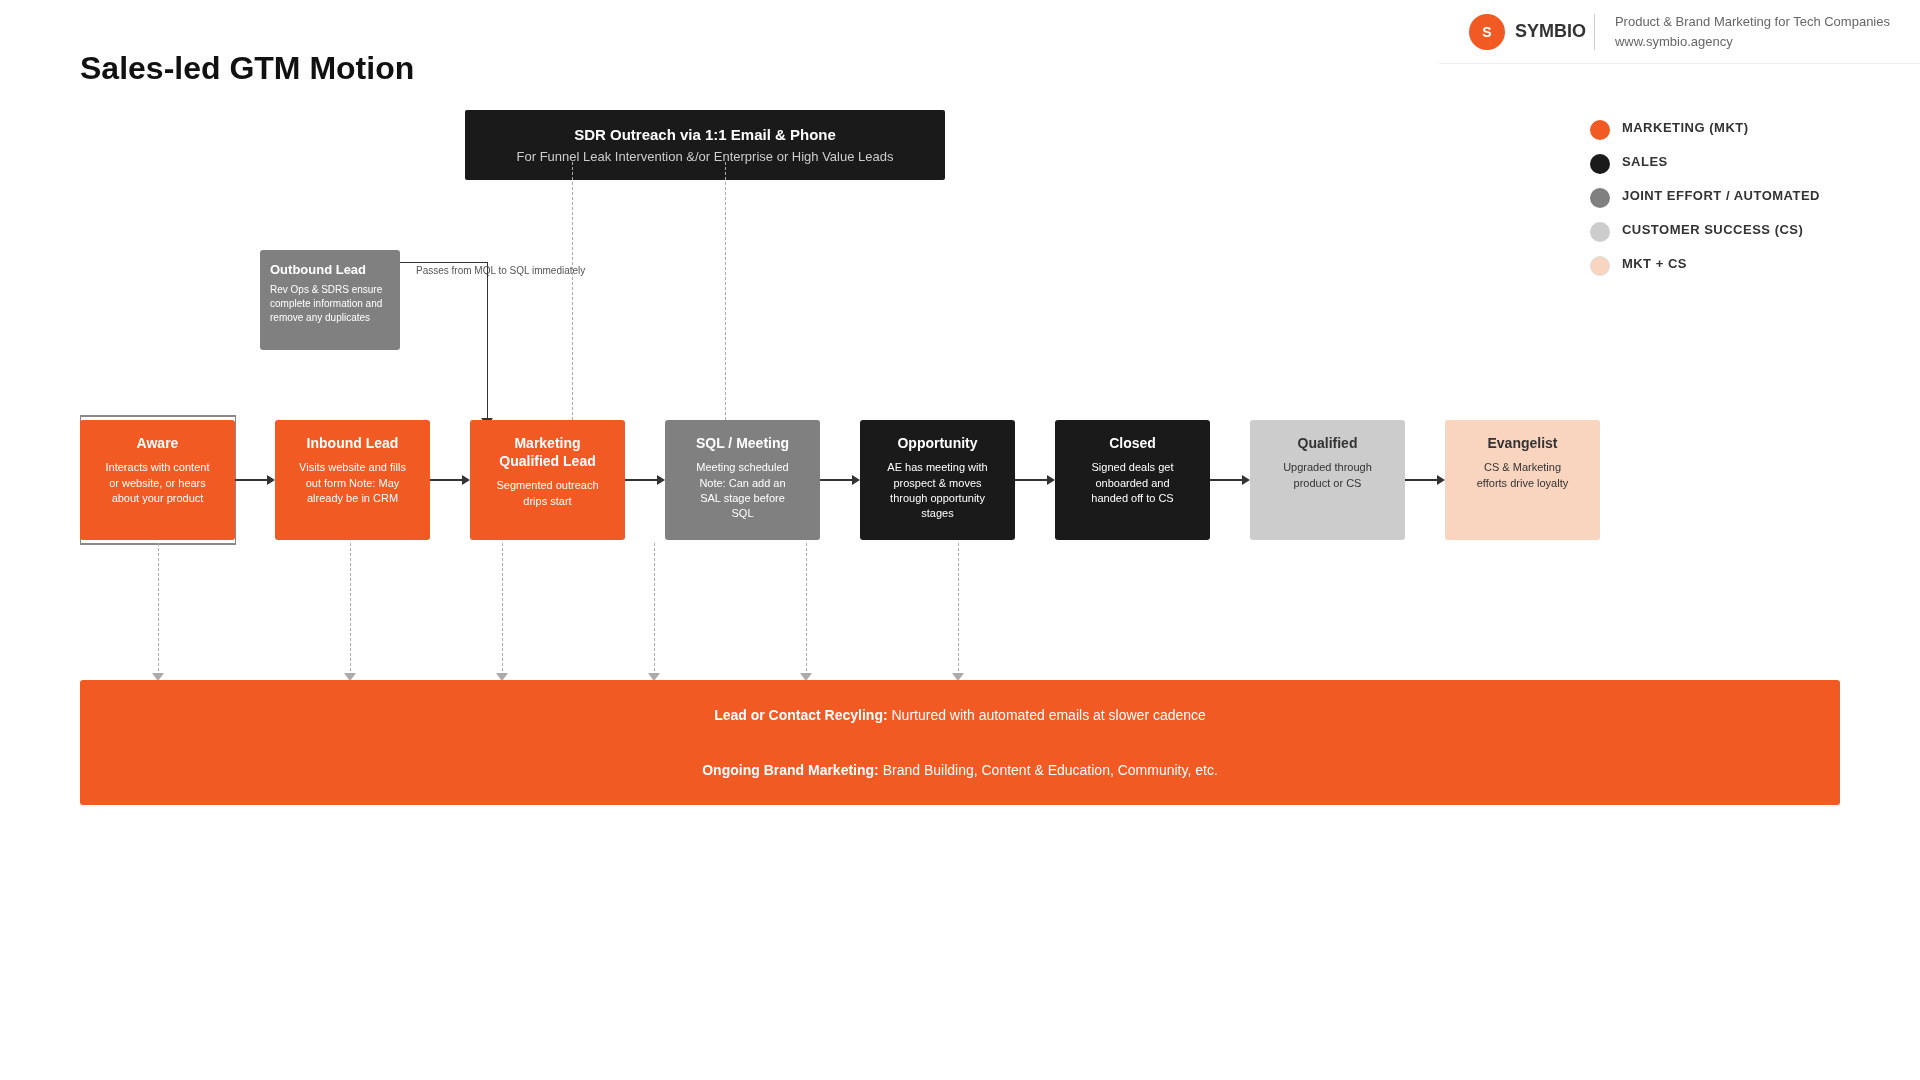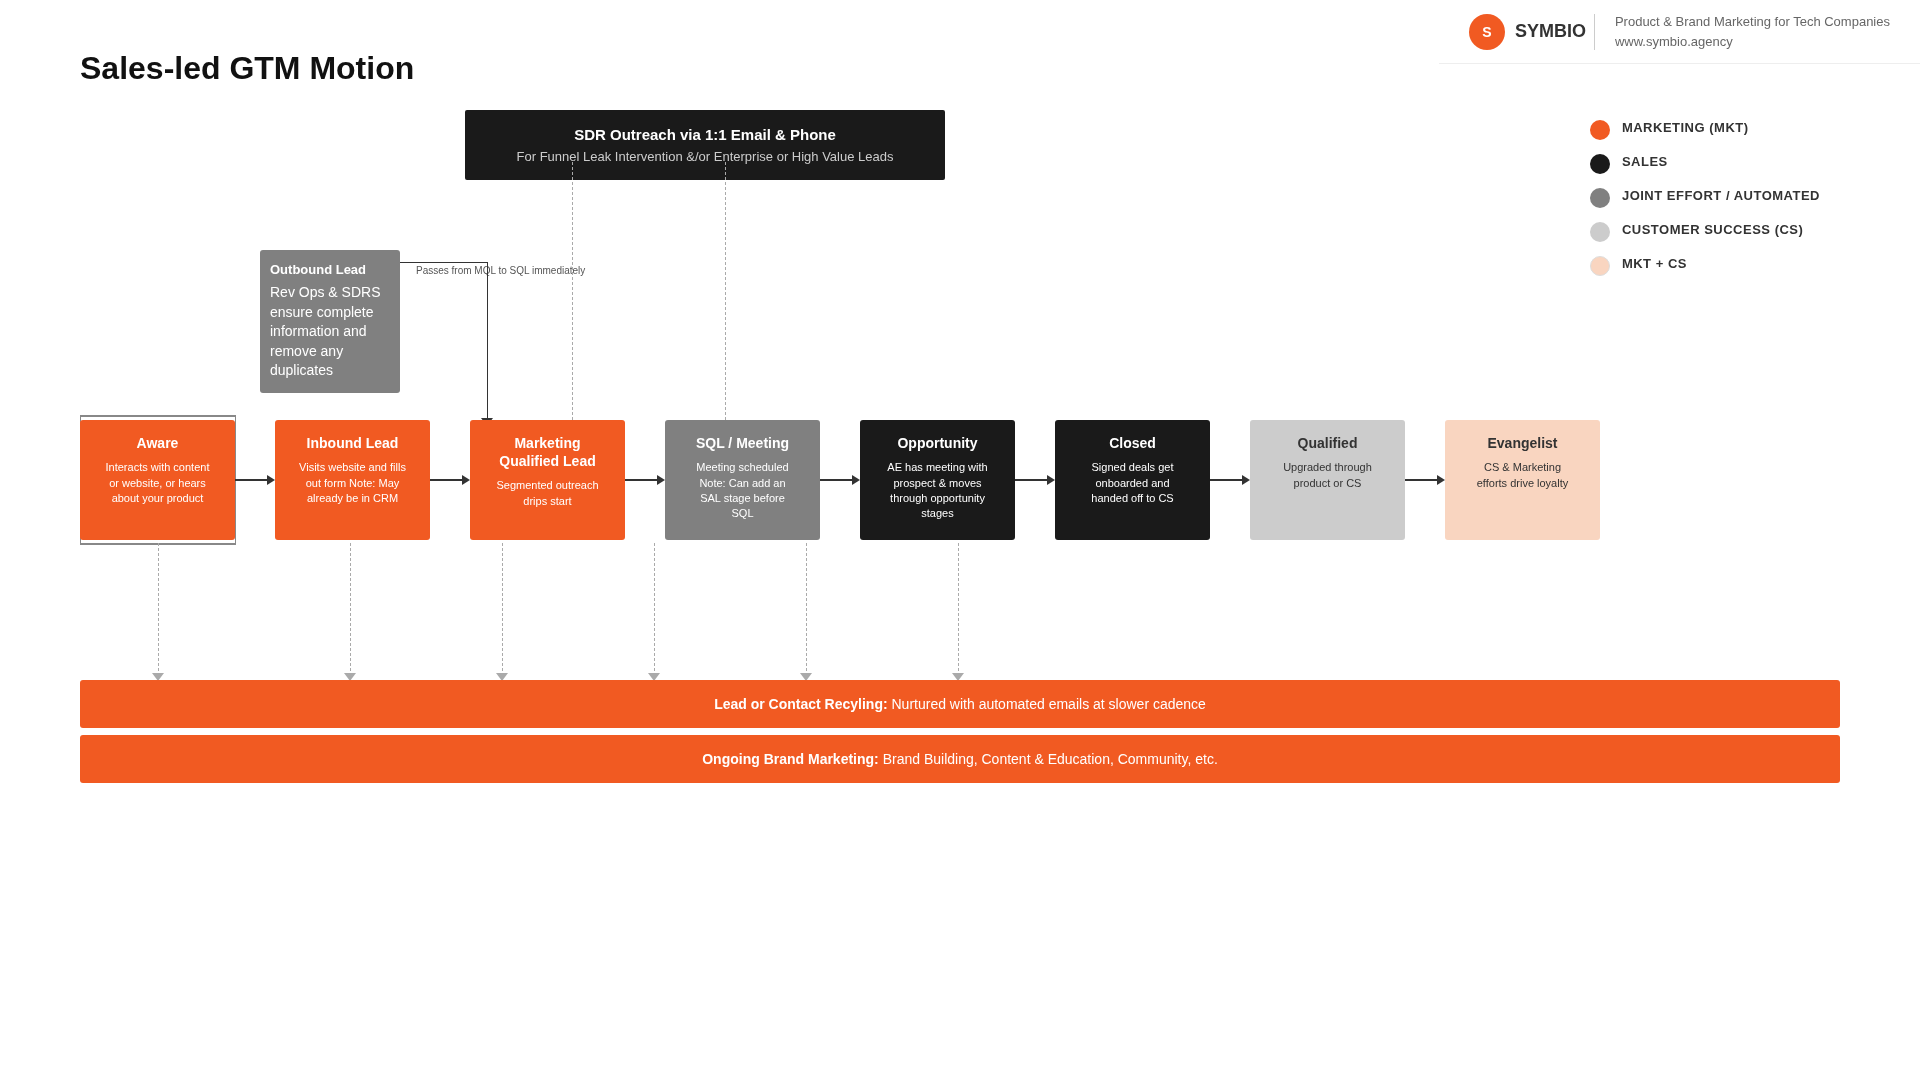--- a/index.html
+++ b/index.html
@@ -172,31 +172,31 @@
       color: white;
       padding: 12px 10px;
       border-radius: 3px;
     }
     .outbound-title {
       font-weight: bold;
       font-size: 13px;
       margin-bottom: 6px;
     }
     .outbound-desc {
-      font-size: 14px;
+      font-size: 10px;
       line-height: 1.4;
     }
 
     
     .bottom-bar {
       position: absolute;
       left: 80px;
       right: 80px;
       border-radius: 3px;
-      padding: 16px 30px;
+      padding: 27px 30px;
       font-size: 14px;
       text-align: center;
     }
     .recycle-bar {
       top: 680px;
       background: #f15a22;
       color: white;
     }
     .brand-bar {
       top: 735px;

